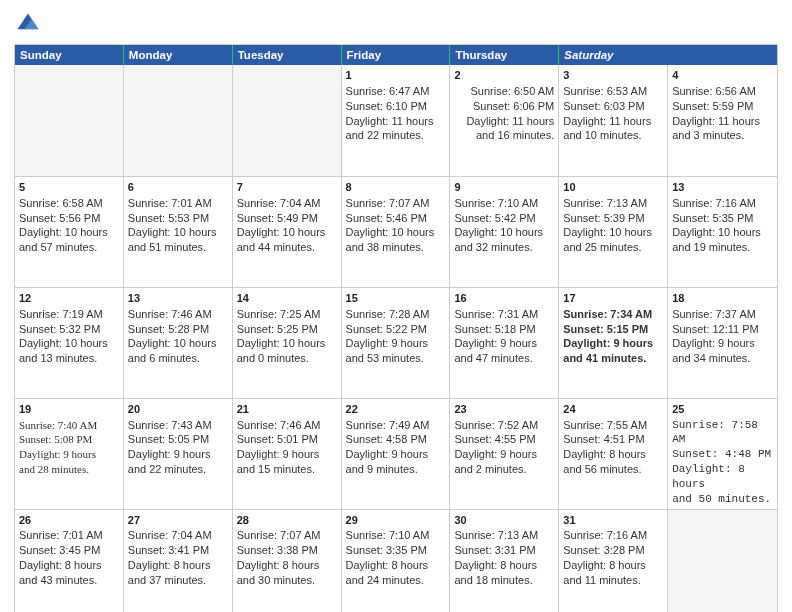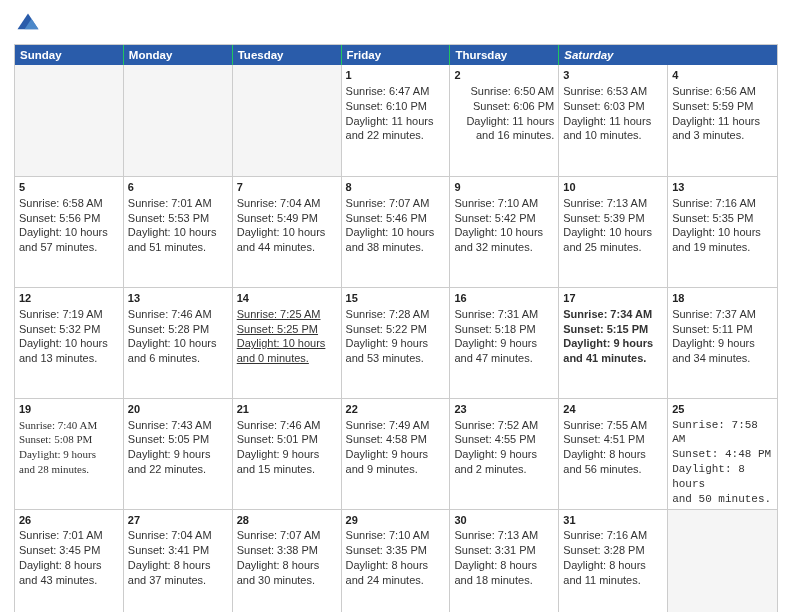--- a/index.html
+++ b/index.html
@@ -242,21 +242,21 @@
           </div>
           <div class="cal-cell">
             <span class="day-num">13</span>
             <div class="cell-info" style="white-space: pre-line;">Sunrise: 7:46 AM
 Sunset: 5:28 PM
 Daylight: 10 hours
 and 6 minutes.</div>
           </div>
           <div class="cal-cell">
             <span class="day-num">14</span>
-            <div class="cell-info" style="white-space: pre-line; text-decoration: underline;">Sunrise: 7:25 AM
+            <div class="cell-info" style="white-space: pre-line;">Sunrise: 7:25 AM
 Sunset: 5:25 PM
 Daylight: 10 hours
 and 0 minutes.</div>
           </div>
           <div class="cal-cell">
             <span class="day-num">15</span>
             <div class="cell-info" style="white-space: pre-line;">Sunrise: 7:28 AM
 Sunset: 5:22 PM
 Daylight: 9 hours
 and 53 minutes.</div>
@@ -271,21 +271,21 @@
           <div class="cal-cell">
             <span class="day-num">17</span>
             <div class="cell-info" style="white-space: pre-line; font-weight: bold;">Sunrise: 7:34 AM
 Sunset: 5:15 PM
 Daylight: 9 hours
 and 41 minutes.</div>
           </div>
           <div class="cal-cell">
             <span class="day-num">18</span>
             <div class="cell-info" style="white-space: pre-line;">Sunrise: 7:37 AM
-Sunset: 5:11 PM
+Sunset: 12:11 PM
 Daylight: 9 hours
 and 34 minutes.</div>
           </div>
         </div>
         <div class="cal-row">
           <div class="cal-cell">
             <span class="day-num">19</span>
             <div class="cell-info" style="white-space: pre-line; font-family: Liberation Serif, serif;">Sunrise: 7:40 AM
 Sunset: 5:08 PM
 Daylight: 9 hours

